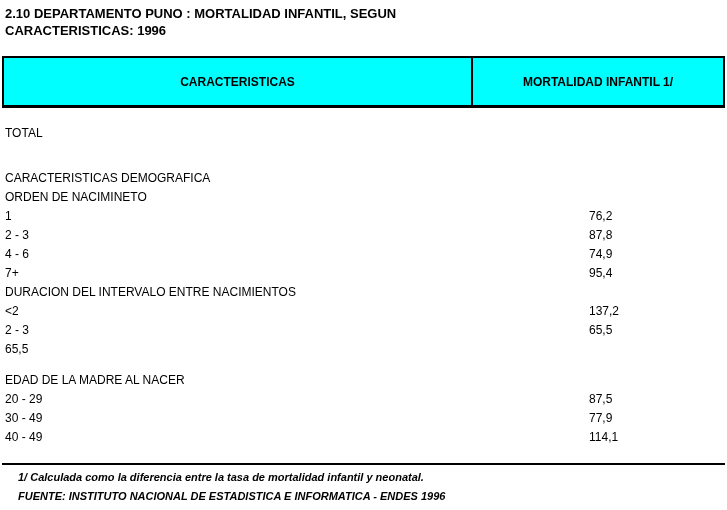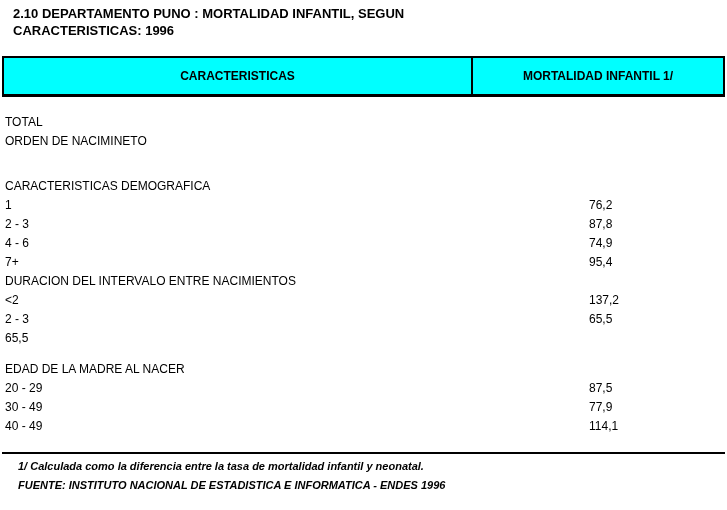--- a/index.html
+++ b/index.html
@@ -4,26 +4,26 @@
 <style>
   * { box-sizing: border-box; }
   html, body { margin: 0; padding: 0; }
   body {
     width: 727px; height: 510px;
     background: #ffffff; color: #000000;
     font-family: "Liberation Sans", sans-serif;
     overflow: hidden;
   }
   .title-block { padding: 5px 0 0 5px; }
-  .title-line { font-weight: bold; font-size: 13px; line-height: 17px; white-space: nowrap; margin-left: 8px; }
+  .title-line { font-weight: bold; font-size: 13px; line-height: 17px; white-space: nowrap; }
 
   .header-table {
     display: flex; margin: 17px 2px 0 2px;
     border: 2px solid #000; border-bottom-width: 3px;
-    height: 41px;
+    height: 52px;
   }
   .hcell {
     display: flex; align-items: center; justify-content: center;
     font-weight: bold; font-size: 12px;
   }
   .hcell-left  { width: 469px; border-right: 2px solid #000; }
   .hcell-right { flex: 1; }
 
   .rows { margin: 16px 0 0 5px; width: 718px; }
   .row { display: flex; height: 19px; line-height: 19px; font-size: 12px; }
@@ -47,26 +47,26 @@
 <div class="header-table" style="background:#00FFFF;">
   <div class="hcell hcell-left">CARACTERISTICAS</div>
   <div class="hcell hcell-right">MORTALIDAD INFANTIL 1/</div>
 </div>
 
 <div class="rows">
   <div class="row bold">
     <span class="label">TOTAL</span>
     <span class="value"></span>
   </div>
+  <div class="row bold gap-lg">
+    <span class="label">CARACTERISTICAS DEMOGRAFICA</span>
+    <span class="value"></span>
+  </div>
   <div class="row bold">
     <span class="label">ORDEN DE NACIMINETO</span>
-    <span class="value"></span>
-  </div>
-  <div class="row bold gap-lg">
-    <span class="label">CARACTERISTICAS DEMOGRAFICA</span>
     <span class="value"></span>
   </div>
   <div class="row">
     <span class="label">1</span>
     <span class="value">76,2</span>
   </div>
   <div class="row">
     <span class="label">2 - 3</span>
     <span class="value">87,8</span>
   </div>

